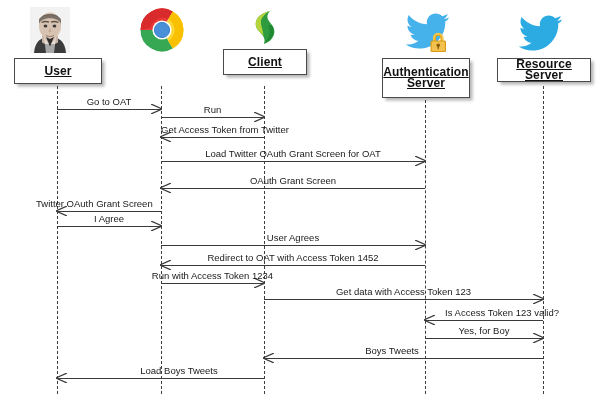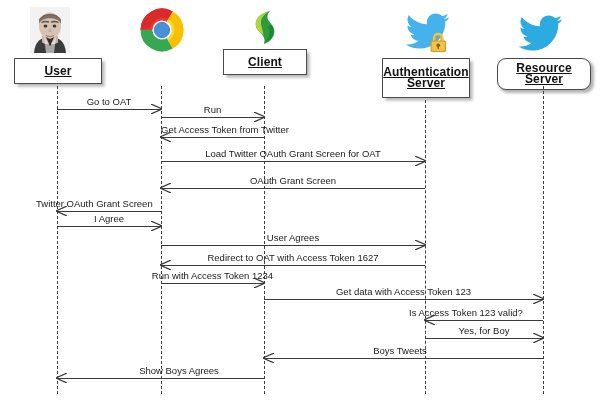--- a/index.html
+++ b/index.html
@@ -130,21 +130,21 @@
 
   <div class="actor-box" style="left:14px;top:58px;width:88px;height:26px;">
     <span class="actor-label">User</span>
   </div>
   <div class="actor-box" style="left:223px;top:49px;width:84px;height:26px;">
     <span class="actor-label">Client</span>
   </div>
   <div class="actor-box" style="left:382px;top:58px;width:88px;height:40px;">
     <span class="actor-label">Authentication Server</span>
   </div>
-  <div class="actor-box" style="left:497px;top:58px;width:94px;height:32px;border-radius:9px;">
+  <div class="actor-box" style="left:497px;top:58px;width:94px;height:24px;">
     <span class="actor-label">Resource Server</span>
   </div>
 
   <div class="lifeline" style="left:57px;top:86px;height:308px;"></div>
   <div class="lifeline" style="left:161px;top:86px;height:308px;"></div>
   <div class="lifeline" style="left:264px;top:86px;height:308px;"></div>
   <div class="lifeline" style="left:425px;top:100px;height:294px;"></div>
   <div class="lifeline" style="left:543px;top:86px;height:308px;"></div>
 
   <div class="msg" style="left:57px;top:109px;width:104px;">
@@ -227,21 +227,21 @@
     <span class="msg-label">User Agrees</span>
   </div>
 
   <div class="msg" style="left:161px;top:265px;width:264px;">
     <div class="msg-line"></div>
     <span class="arrowhead left">
       <svg width="11" height="10" viewBox="0 0 11 10">
           <path d="M11 0 L0 5 L11 10" fill="none" stroke="#3a3a3a" stroke-width="1.2"></path>
         </svg>
     </span>
-    <span class="msg-label">Redirect to OAT with Access Token 1627</span>
+    <span class="msg-label">Redirect to OAT with Access Token 1452</span>
   </div>
 
   <div class="msg" style="left:161px;top:283px;width:103px;">
     <div class="msg-line"></div>
     <span class="arrowhead right">
       <svg width="11" height="10" viewBox="0 0 11 10">
           <path d="M0 0 L11 5 L0 10" fill="none" stroke="#3a3a3a" stroke-width="1.2"></path>
         </svg>
     </span>
     <span class="msg-label" style="bottom:2px;width:139px;left:-18px;text-align:center;">Run with Access Token 1234</span>
@@ -257,46 +257,46 @@
     <span class="msg-label">Get data with Access Token 123</span>
   </div>
 
   <div class="msg" style="left:425px;top:320px;width:118px;">
     <div class="msg-line"></div>
     <span class="arrowhead left">
       <svg width="11" height="10" viewBox="0 0 11 10">
           <path d="M11 0 L0 5 L11 10" fill="none" stroke="#3a3a3a" stroke-width="1.2"></path>
         </svg>
     </span>
-    <span class="msg-label" style="bottom:2px;width:150px;left:-16px;text-align:left;">Is Access Token 123 valid?</span>
+    <span class="msg-label" style="bottom:2px;width:150px;left:-16px;text-align:right;">Is Access Token 123 valid?</span>
   </div>
 
   <div class="msg" style="left:425px;top:338px;width:118px;">
     <div class="msg-line"></div>
     <span class="arrowhead right">
       <svg width="11" height="10" viewBox="0 0 11 10">
           <path d="M0 0 L11 5 L0 10" fill="none" stroke="#3a3a3a" stroke-width="1.2"></path>
         </svg>
     </span>
     <span class="msg-label">Yes, for Boy</span>
   </div>
 
   <div class="msg" style="left:264px;top:358px;width:279px;">
     <div class="msg-line"></div>
     <span class="arrowhead left">
       <svg width="11" height="10" viewBox="0 0 11 10">
           <path d="M11 0 L0 5 L11 10" fill="none" stroke="#3a3a3a" stroke-width="1.2"></path>
         </svg>
     </span>
-    <span class="msg-label" style="bottom:2px;width:180px;left:46px;text-align:center;">Boys Tweets</span>
+    <span class="msg-label" style="bottom:2px;width:180px;left:38px;text-align:center;">Boys Tweets</span>
   </div>
 
   <div class="msg" style="left:57px;top:378px;width:207px;">
     <div class="msg-line"></div>
     <span class="arrowhead left">
       <svg width="11" height="10" viewBox="0 0 11 10">
           <path d="M11 0 L0 5 L11 10" fill="none" stroke="#3a3a3a" stroke-width="1.2"></path>
         </svg>
     </span>
-    <span class="msg-label" style="bottom:2px;width:180px;left:32px;text-align:center;">Show Boys Agrees</span>
+    <span class="msg-label" style="bottom:2px;width:180px;left:32px;text-align:center;">Load Boys Tweets</span>
   </div>
 
 </div>
 
 </body></html>

